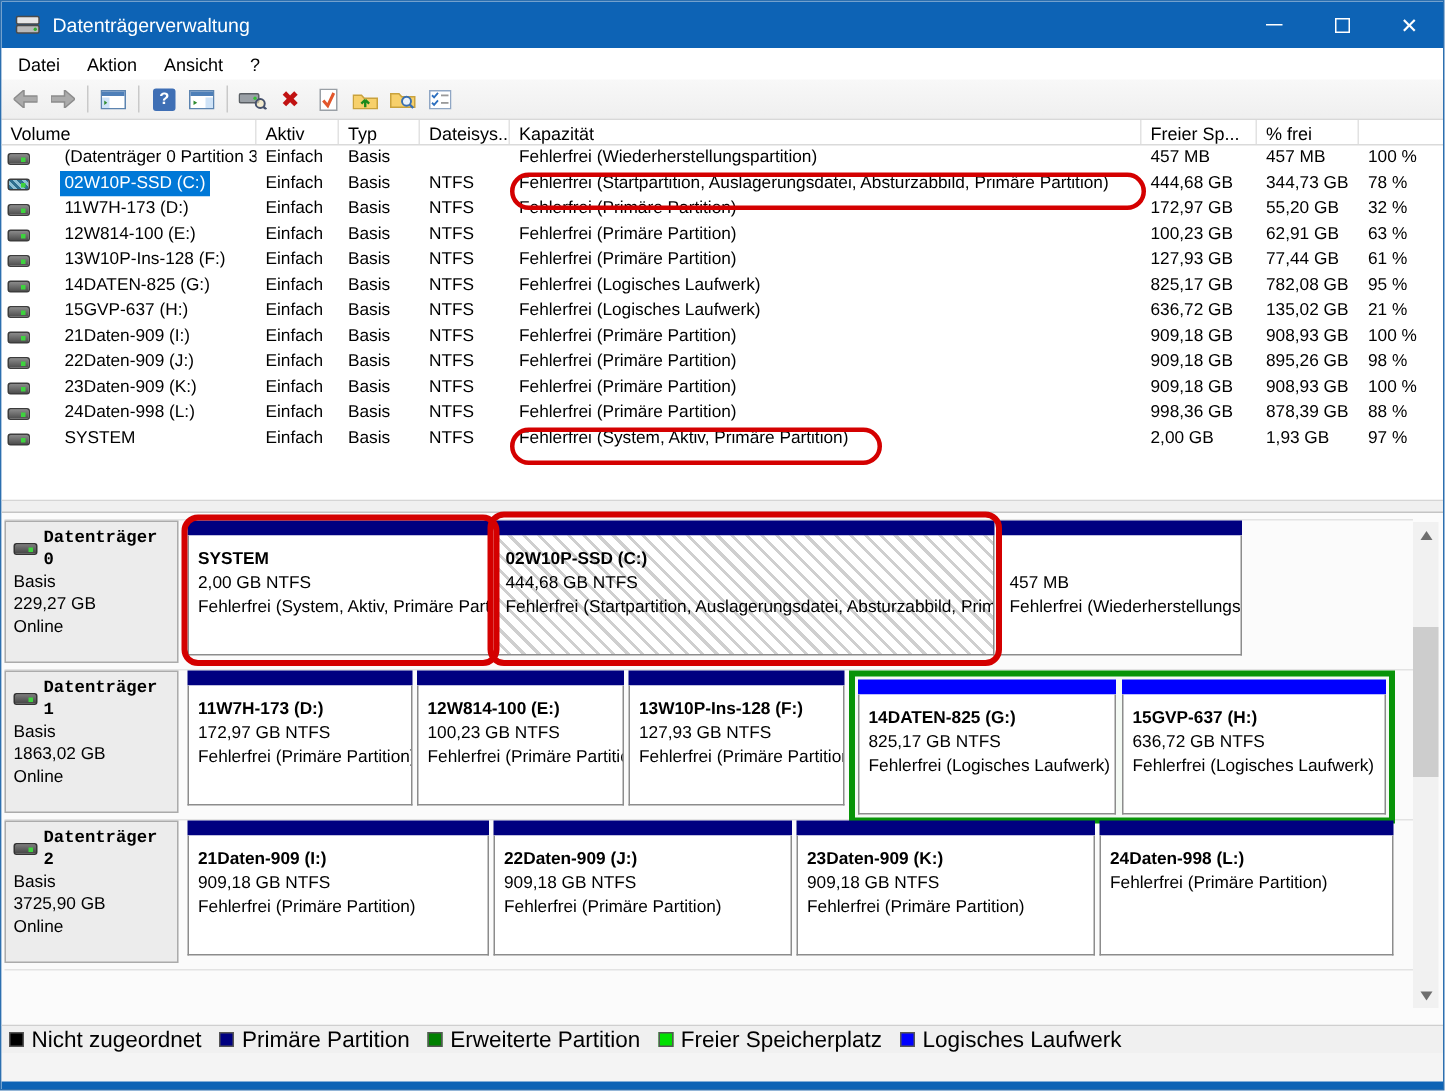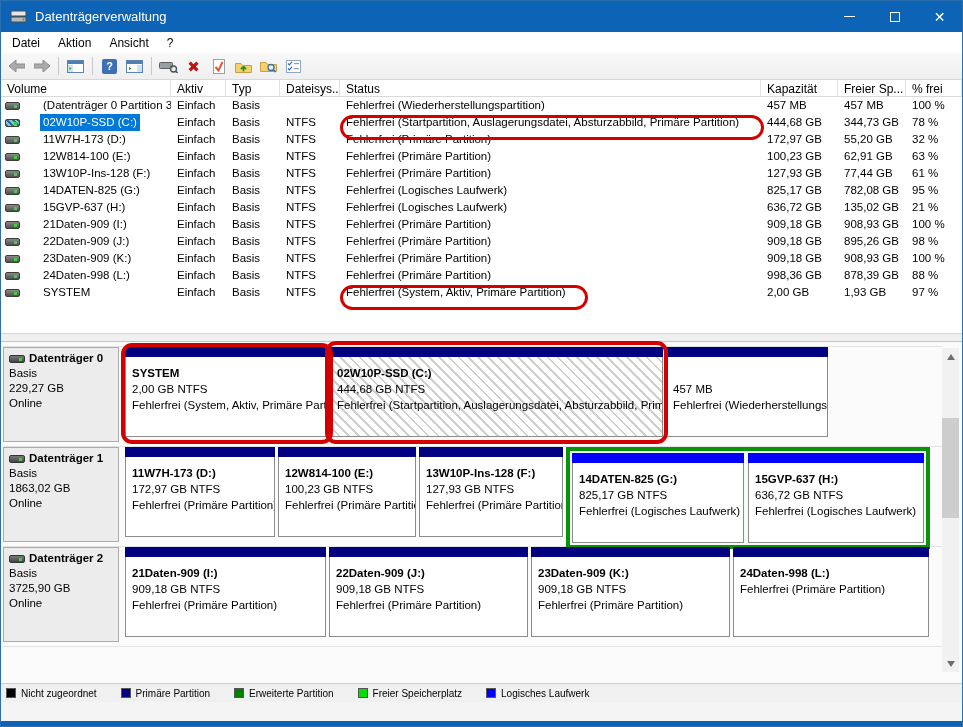--- a/index.html
+++ b/index.html
@@ -47,21 +47,21 @@
 
   
   .splitter { height:9px; background:#F0F0F0; border-top:1px solid #D5D5D5; border-bottom:1px solid #C4C4C4; }
 
   
   .graphpane { height:341px; background:#FBFBFB; position:relative; padding-top:4px; }
   .diskrow { height:96px; margin:0 20px 4px 2px; display:flex; border-top:1px solid #E3E3E3; }
   .diskrow.cut { height:30px; overflow:hidden; margin-bottom:0; }
   .diskhead { width:116px; background:#ECECEC; border:1px solid #ABABAB; padding:3px 5px;
               font-size:11.5px; line-height:15px; flex:0 0 auto; }
-  .dtitle { display:flex; align-items:center; gap:4px; font-weight:bold; }
+  .dtitle { display:flex; align-items:center; gap:4px; font-weight:bold;font-family:Liberation Mono, monospace; }
   .dico { width:16px; height:8px; background:linear-gradient(#7a7a7a,#454545); border:1px solid #333;
           border-radius:2px; position:relative; flex:0 0 auto; }
   .dico::after { content:""; position:absolute; right:2px; top:2px; width:3px; height:3px; background:#3ED33E; }
   .partarea { flex:1; display:flex; align-items:flex-start; gap:3px; padding-left:6px; }
   .part { display:flex; flex-direction:column; flex:0 0 auto; }
   .pbar { height:10px; background:#000080; }
   .pbar.logical { background:#0000FF; }
   .pbody { border:1px solid #8C8C8C; border-top:none; background:#fff; height:80px;
            padding:8px 6px 0 6px; overflow:hidden; white-space:nowrap; font-size:11.5px; line-height:16px; }
   .pbody.hatched { background:repeating-linear-gradient(45deg,#ffffff 0 5px,#CFCFCF 5px 7px); }
@@ -71,21 +71,21 @@
   
   .vscroll { position:absolute; right:3px; top:6px; width:17px; height:324px; background:#F1F1F1; }
   .varrow { height:17px; display:flex; align-items:center; justify-content:center; cursor:pointer; }
   .tri-up { width:0; height:0; border-left:4px solid transparent; border-right:4px solid transparent; border-bottom:6px solid #6E6E6E; }
   .tri-down { width:0; height:0; border-left:4px solid transparent; border-right:4px solid transparent; border-top:6px solid #6E6E6E; }
   .vthumb { position:absolute; left:0; top:70px; width:17px; height:100px; background:#CDCDCD; cursor:pointer; }
   .vspacer { position:absolute; bottom:0; left:0; right:0; height:17px; display:flex; align-items:center; justify-content:center; }
 
   
   .legend { height:19px; background:#F0F0F0; border-top:1px solid #CFCFCF; display:flex; align-items:center;
-            gap:24px; padding-left:5px; font-size:10px; }
+            gap:12px; padding-left:5px; font-size:15px; }
   .litem { display:flex; align-items:center; gap:5px; }
   .lsq { width:10px; height:10px; border:1px solid #555; flex:0 0 auto; }
 
   .bottomstrip { height:19px; background:#F4F4F4; }
   .bottombar { height:7px; background:#0D63B5; }
 
   
   .ann { position:absolute; border:3px solid #D40000; border-radius:13px; pointer-events:none; z-index:50; }
   .ann.thick { border-width:4px; border-radius:11px; }
 </style>
@@ -194,21 +194,20 @@
       </svg>
     </span>
 </div>
 
 <div class="listpane">
   <div class="lgrid lheader">
     <div class="hcell">Volume</div>
     <div class="hcell">Aktiv</div>
     <div class="hcell">Typ</div>
     <div class="hcell">Dateisys...</div>
-    <div class="hcell">Status</div>
     <div class="hcell">Kapazität</div>
     <div class="hcell">Freier Sp...</div>
     <div class="hcell">% frei</div>
   </div>
 
   <div class="lgrid lrow">
     <div class="vcell">
         <span class="vico"></span>
         <span class="vlabel">(Datenträger 0 Partition 3)</span>
       </div>

